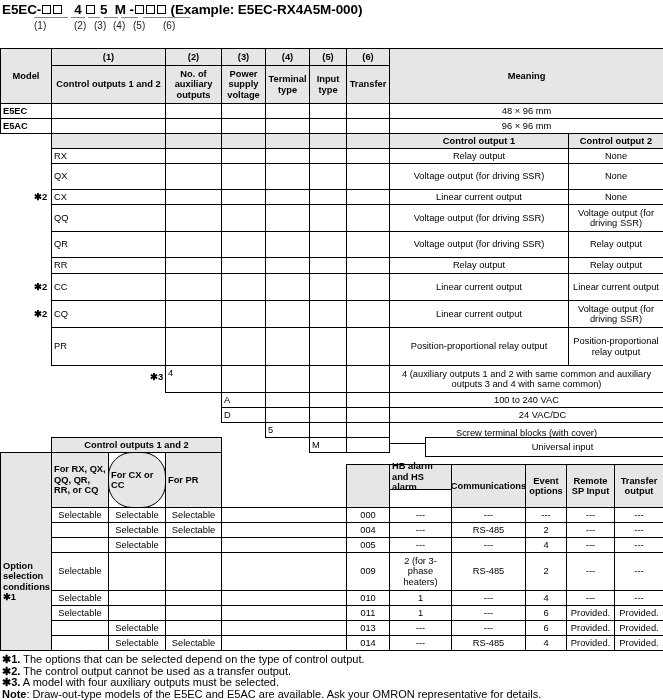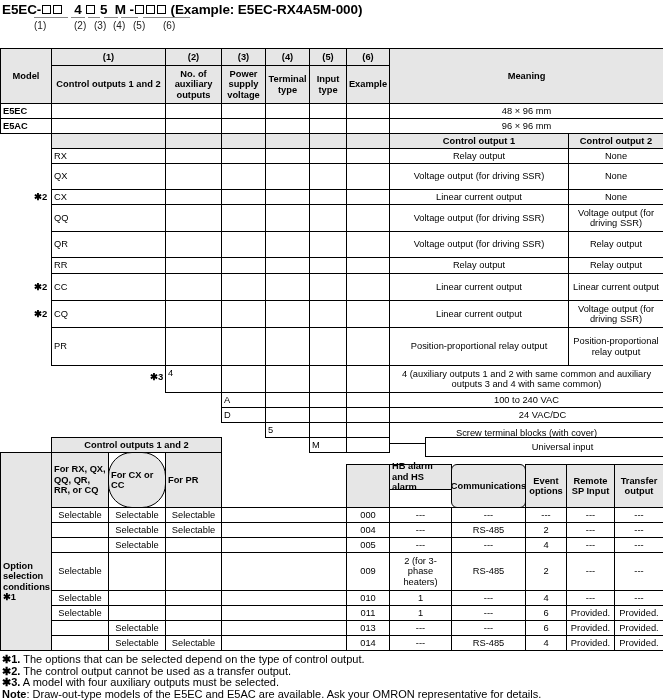--- a/index.html
+++ b/index.html
@@ -50,21 +50,21 @@
 <div class="c g b" style="left: 51px; top: 65px; width: 115px; height: 39px;">Control outputs 1 and 2</div>
 <div class="c g b" style="left: 165px; top: 48px; width: 57px; height: 18px;">(2)</div>
 <div class="c g b" style="left: 165px; top: 65px; width: 57px; height: 39px;">No. of auxiliary outputs</div>
 <div class="c g b" style="left: 221px; top: 48px; width: 45px; height: 18px;">(3)</div>
 <div class="c g b" style="left: 221px; top: 65px; width: 45px; height: 39px;">Power supply voltage</div>
 <div class="c g b" style="left: 265px; top: 48px; width: 45px; height: 18px;">(4)</div>
 <div class="c g b" style="left: 265px; top: 65px; width: 45px; height: 39px;">Terminal type</div>
 <div class="c g b" style="left: 309px; top: 48px; width: 38px; height: 18px;">(5)</div>
 <div class="c g b" style="left: 309px; top: 65px; width: 38px; height: 39px;">Input type</div>
 <div class="c g b" style="left: 346px; top: 48px; width: 44px; height: 18px;">(6)</div>
-<div class="c g b" style="left: 346px; top: 65px; width: 44px; height: 39px;">Example</div>
+<div class="c g b" style="left: 346px; top: 65px; width: 44px; height: 39px;">Transfer</div>
 <div class="c g b" style="left: 389px; top: 48px; width: 275px; height: 56px;">Meaning</div>
 <div class="c b l" style="left: 0px; top: 103px; width: 52px; height: 16px;">E5EC</div>
 <div class="c " style="left: 51px; top: 103px; width: 115px; height: 16px;"></div>
 <div class="c " style="left: 165px; top: 103px; width: 57px; height: 16px;"></div>
 <div class="c " style="left: 221px; top: 103px; width: 45px; height: 16px;"></div>
 <div class="c " style="left: 265px; top: 103px; width: 45px; height: 16px;"></div>
 <div class="c " style="left: 309px; top: 103px; width: 38px; height: 16px;"></div>
 <div class="c " style="left: 346px; top: 103px; width: 44px; height: 16px;"></div>
 <div class="c " style="left: 389px; top: 103px; width: 275px; height: 16px;">48 × 96 mm</div>
 <div class="c b l" style="left: 0px; top: 118px; width: 52px; height: 16px;">E5AC</div>
@@ -182,21 +182,21 @@
 <div class="c l" style="left: 309px; top: 437px; width: 38px; height: 16px;">M</div>
 <div class="c " style="left: 346px; top: 437px; width: 44px; height: 16px;"></div>
 <div class="c " style="left: 389px; top: 437px; width: 275px; height: 20px; margin-left: 36px;">Universal input</div>
 <div class="c g b" style="left: 51px; top: 437px; width: 171px; height: 16px;">Control outputs 1 and 2</div>
 <div class="c g b l" style="left: 0px; top: 452px; width: 52px; height: 199px; padding-top: 60px;">Option selection conditions ✱1</div>
 <div class="c g b l" style="left: 51px; top: 452px; width: 58px; height: 56px;">For RX, QX, QQ, QR, RR, or CQ</div>
 <div class="c g b l" style="left: 108px; top: 452px; width: 58px; height: 56px; border-radius: 24px;">For CX or CC</div>
 <div class="c g b l" style="left: 165px; top: 452px; width: 57px; height: 56px;">For PR</div>
 <div class="c g" style="left: 346px; top: 464px; width: 44px; height: 44px;"></div>
 <div class="c g b l" style="left: 389px; top: 464px; width: 63px; height: 26px;">HB alarm and HS alarm</div>
-<div class="c g b" style="left: 451px; top: 464px; width: 75px; height: 44px; border-radius: 6px;">Communications</div>
+<div class="c g b" style="left: 451px; top: 464px; width: 75px; height: 44px;">Communications</div>
 <div class="c g b" style="left: 525px; top: 464px; width: 42px; height: 44px;">Event options</div>
 <div class="c g b" style="left: 566px; top: 464px; width: 49px; height: 44px;">Remote SP Input</div>
 <div class="c g b" style="left: 614px; top: 464px; width: 50px; height: 44px;">Transfer output</div>
 <div class="c " style="left: 51px; top: 507px; width: 58px; height: 16px;">Selectable</div>
 <div class="c " style="left: 108px; top: 507px; width: 58px; height: 16px;">Selectable</div>
 <div class="c " style="left: 165px; top: 507px; width: 57px; height: 16px;">Selectable</div>
 <div class="c " style="left: 221px; top: 507px; width: 126px; height: 16px;"></div>
 <div class="c " style="left: 346px; top: 507px; width: 44px; height: 16px;">000</div>
 <div class="c " style="left: 389px; top: 507px; width: 63px; height: 16px;">---</div>
 <div class="c " style="left: 451px; top: 507px; width: 75px; height: 16px;">---</div>

